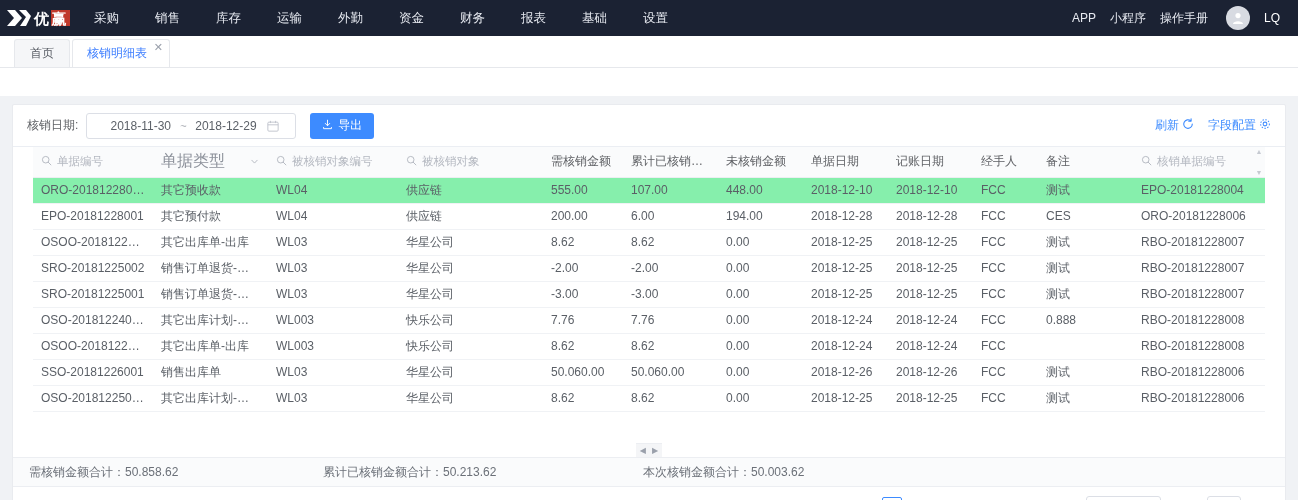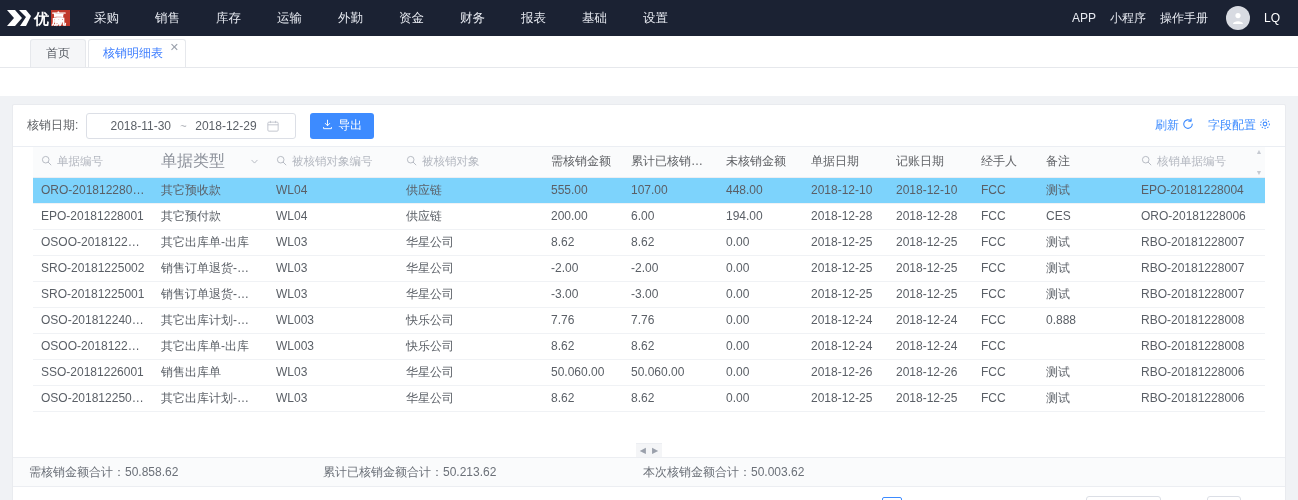--- a/index.html
+++ b/index.html
@@ -57,21 +57,21 @@
     margin-left: 4px;
   }
   .user-name { color: #fff; font-size: 12px; }
 
   
   .tabstrip {
     height: 32px;
     background: #ffffff;
     display: flex;
     align-items: flex-end;
-    padding-left: 30px;
+    padding-left: 14px;
     border-bottom: 1px solid #e6e8ec;
   }
   .tab {
     height: 28px;
     min-width: 56px;
     padding: 0 14px;
     display: flex;
     align-items: center;
     justify-content: center;
     font-size: 12px;
@@ -224,21 +224,21 @@
     justify-content: space-between;
     color: #8d929b;
     font-size: 16px;
   }
   .hdr-plain { color: #5f646d; font-size: 12px; }
   table.grid tbody td {
     height: 26px;
     border-bottom: 1px solid #f0f2f5;
     color: #5a5f66;
   }
-  table.grid tbody tr:first-child td { background: #7dd3fc; }
+  table.grid tbody tr:first-child td { background: #86efac; }
   .cell-link { color: #4a90e2; cursor: pointer; }
 
   
   .vscroll {
     position: absolute;
     right: 2px; top: 1px;
     width: 8px; height: 28px;
     display: flex; flex-direction: column;
     justify-content: space-between;
     align-items: center;

